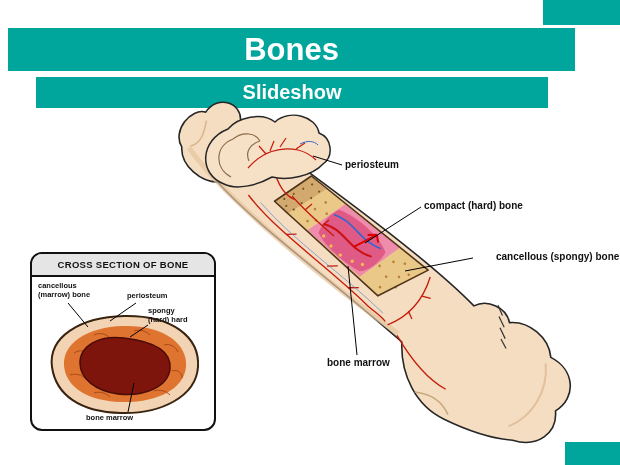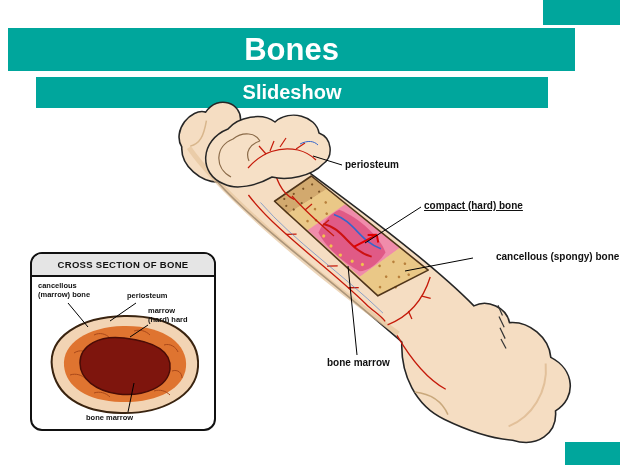--- a/index.html
+++ b/index.html
@@ -139,21 +139,21 @@
 
     <g stroke="#000" stroke-width="1">
       <path d="M 342,165 L 313,156"></path>
       <path d="M 421,207 L 365,243"></path>
       <path d="M 473,258 L 405,271"></path>
       <path d="M 357,355 L 348,266"></path>
     </g>
   </svg>
 
   <div class="dlabel" style="left:345px;top:159px;">periosteum</div>
-  <div class="dlabel" style="left:424px;top:200px;text-decoration:underline;">compact (hard) bone</div>
+  <div class="dlabel" style="left:424px;top:200px;">compact (hard) bone</div>
   <div class="dlabel" style="left:476px;top:251px;margin-left:20px;">cancellous (spongy) bone</div>
   <div class="dlabel" style="left:327px;top:357px;">bone marrow</div>
 
   <div class="inset">
     <div class="inset-header">
       <span>CROSS SECTION OF BONE</span>
     </div>
     <div class="inset-body">
       <svg class="inset-svg" viewBox="0 0 182 152">
         <g transform="translate(2,6)">
@@ -177,20 +177,20 @@
           <path d="M 116,48 L 98,60"></path>
           <path d="M 96,135 L 102,106"></path>
         </g>
       </svg>
       <div class="ilabel" style="left:6px;top:5px;">
         <div>cancellous</div>
         <div>(marrow) bone</div>
       </div>
       <div class="ilabel" style="left:95px;top:15px;">periosteum</div>
       <div class="ilabel" style="left:116px;top:30px;">
-        <div>marrow</div>
+        <div>spongy</div>
         <div>(hard) hard</div>
       </div>
       <div class="ilabel" style="left:54px;top:137px;">bone marrow</div>
     </div>
   </div>
 
 </div>
 
 </body></html>

